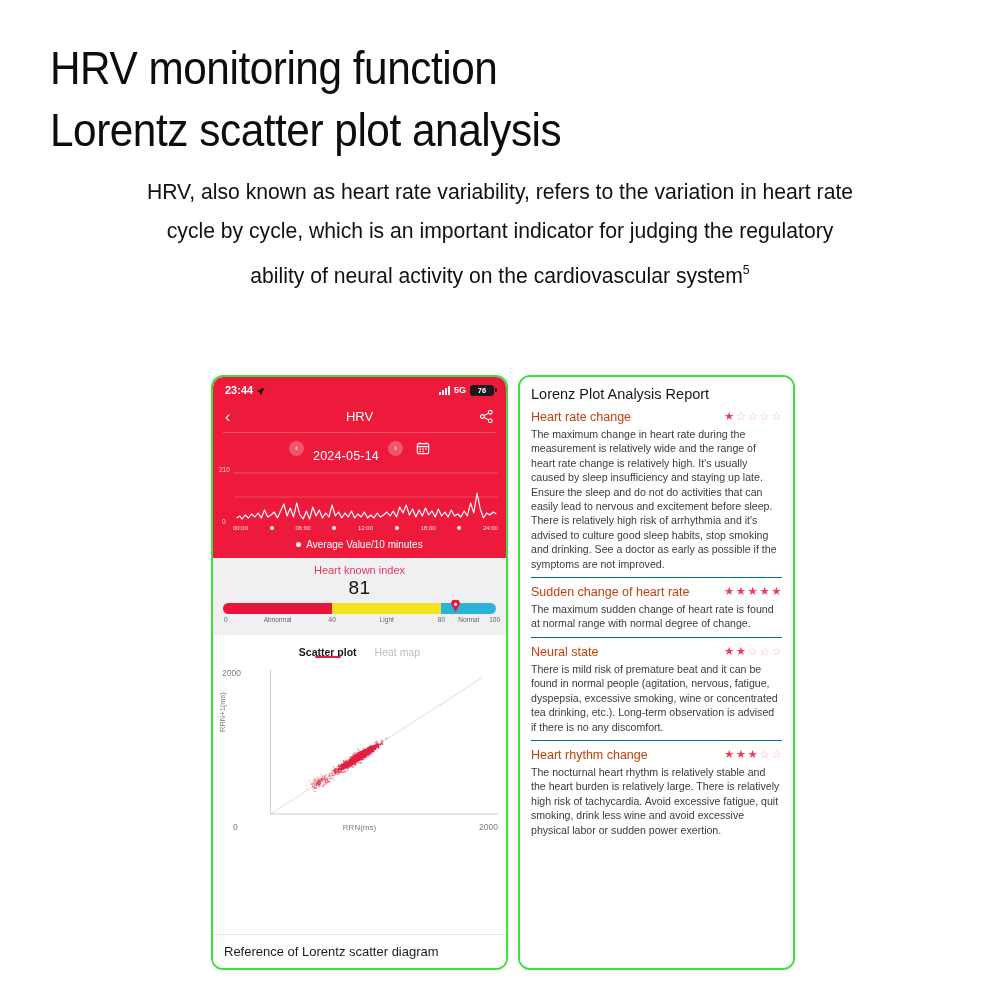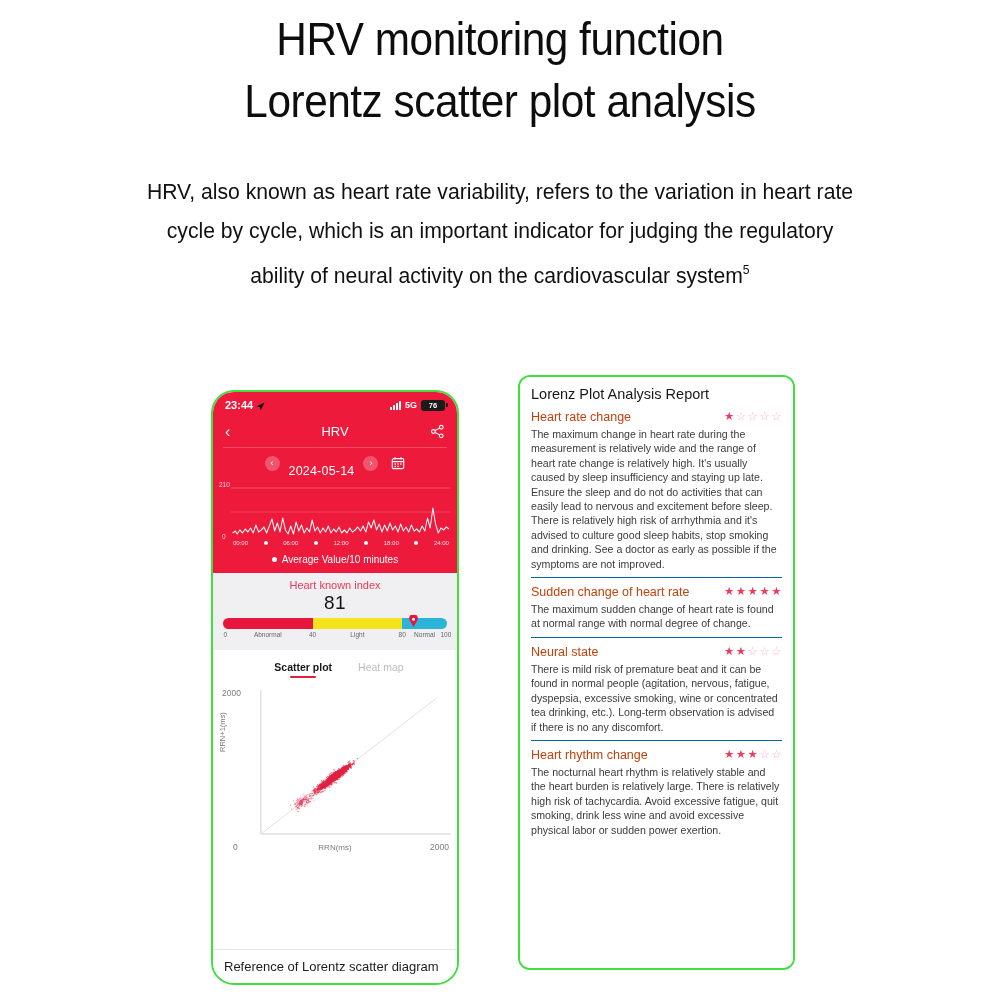--- a/index.html
+++ b/index.html
@@ -5,40 +5,40 @@
   html,body{margin:0;padding:0;}
   body{
     width:1000px;height:1000px;background:#ffffff;
     font-family:"Liberation Sans","DejaVu Sans",sans-serif;
     color:#1a1a1a;overflow:hidden;position:relative;
   }
   .page{position:relative;width:1000px;height:1000px;}
 
   
   .headline{
-    position:absolute;left:0;top:8px;width:1000px;text-align:center;
+    position:absolute;left:0;top:37px;width:1000px;text-align:left;
   }
   .headline .h-line{
     font-size:47px;line-height:62px;font-weight:400;color:#0d0d0d;
     letter-spacing:-0.5px;transform:scaleX(0.90);transform-origin:center;
     white-space:nowrap;
   }
   .subtitle{
     position:absolute;left:120px;top:172px;width:760px;text-align:center;
     font-size:22.5px;line-height:39px;color:#111;
     transform:scaleX(0.94);transform-origin:center top;
   }
   .subtitle sup{font-size:13px;vertical-align:super;}
 
   
   .card{
     position:absolute;border:2px solid #3ee03e;border-radius:12px;
     background:#ffffff;overflow:hidden;box-sizing:border-box;
   }
-  #phone-card{left:211px;top:390px;width:248px;height:595px;border-radius:23px;}
+  #phone-card{left:211px;top:375px;width:297px;height:595px;}
   #report-card{left:518px;top:375px;width:277px;height:595px;}
 
   
   .phone-inner{position:relative;width:100%;height:100%;background:#fff;}
   .phone-red{background:#ed1a3b;}
 
   .statusbar{
     height:24px;display:flex;align-items:center;justify-content:space-between;
     padding:2px 12px 0 12px;box-sizing:border-box;color:#fff;
   }
@@ -125,21 +125,21 @@
   .tabs1{display:flex;height:26px;}
   .tabs1 .tab{
     flex:1;display:flex;align-items:center;justify-content:center;
     font-size:10.5px;
   }
   .tabs1 .tab.active{background:#ed1a3b;color:#fff;}
   .tabs1 .tab.idle{background:#f0f0f2;color:#e8385a;}
 
   
   .tabs2{display:flex;align-items:flex-start;justify-content:center;gap:18px;padding:11px 0 4px 0;}
-  .t2{font-size:10.5px;position:relative;padding-bottom:5px;margin-left:8px;}
+  .t2{font-size:10.5px;position:relative;}
   .t2.active{color:#171717;font-weight:700;}
   .t2.active::after{
     content:"";position:absolute;left:50%;transform:translateX(-50%);bottom:0;
     width:26px;height:2.5px;background:#e01f3d;border-radius:2px;
   }
   .t2.idle{color:#bdbdbd;}
 
   
   .scatter-wrap{position:relative;height:195px;padding:0 0;box-sizing:border-box;}
   .scatter-svg{display:block;width:100%;height:170px;}

